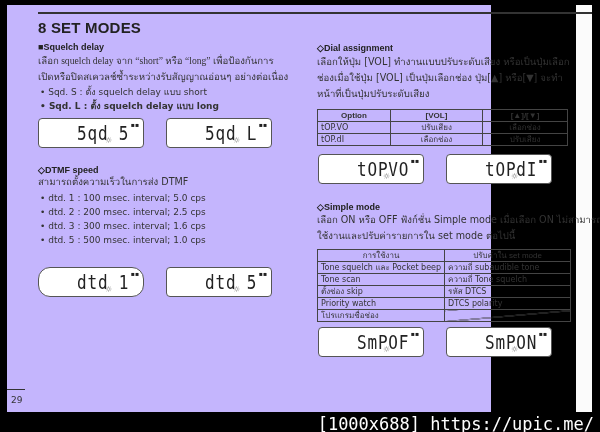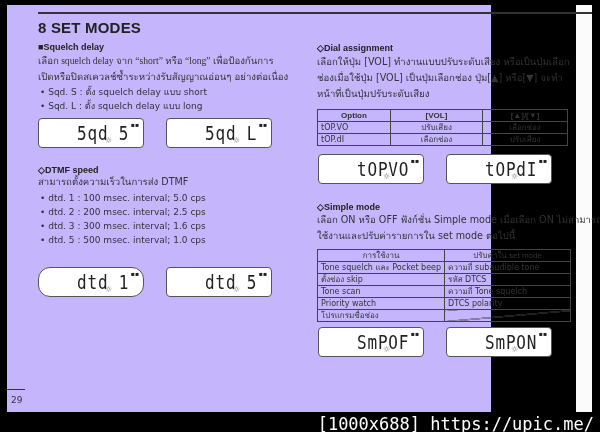--- a/index.html
+++ b/index.html
@@ -30,21 +30,21 @@
 
 <div class="page">
   <div class="side-strip"></div>
   <div class="top-rule"></div>
   <div class="title">8 SET MODES</div>
 
   <div class="h2" style="left:31px;top:37px;">■Squelch delay</div>
   <div class="txt" style="left:31px;top:48px;font-family:Liberation Serif, serif;">เลือก squelch delay จาก “short” หรือ “long” เพื่อป้องกันการ</div>
   <div class="txt" style="left:31px;top:64px;">เปิดหรือปิดสเควลช์ซ้ำระหว่างรับสัญญาณอ่อนๆ อย่างต่อเนื่อง</div>
   <div class="bul" style="left:33px;top:80px;">• Sqd. S : ตั้ง squelch delay แบบ short</div>
-  <div class="bul" style="left:33px;top:94px;">• Sqd. L : ตั้ง squelch delay แบบ long</div>
+  <div class="bul" style="left:33px;top:94px;font-weight:bold;">• Sqd. L : ตั้ง squelch delay แบบ long</div>
 
   <div class="lcd" style="left:31px;top:113px;">
     <span class="seg">5qd 5</span>
     <span class="spark" style="left:66px;">☼</span>
     <span class="dots">▪▪</span>
   </div>
   <div class="lcd" style="left:159px;top:113px;">
     <span class="seg">5qd L</span>
     <span class="spark" style="left:66px;">☼</span>
     <span class="dots">▪▪</span>
@@ -112,26 +112,26 @@
     <tbody>
         <tr>
       <th class="c" style="width:112px;font-weight:normal;">การใช้งาน</th>
       <th class="c" style="font-weight:normal;">ปรับค่าใน set mode</th>
     </tr>
     <tr>
       <td>Tone squelch และ Pocket beep</td>
       <td>ความถี่ subaudible tone</td>
     </tr>
     <tr>
+      <td>Tone scan</td>
+      <td>ความถี่ Tone squelch</td>
+    </tr>
+    <tr>
       <td>ตั้งช่อง skip</td>
       <td>รหัส DTCS</td>
-    </tr>
-    <tr>
-      <td>Tone scan</td>
-      <td>ความถี่ Tone squelch</td>
     </tr>
     <tr>
       <td>Priority watch</td>
       <td>DTCS polarity</td>
     </tr>
     <tr>
       <td>โปรแกรมชื่อช่อง</td>
       <td style="background:linear-gradient(to bottom right, transparent 48%, #444 49%, #444 52%, transparent 53%);"></td>
     </tr>
   </tbody>

